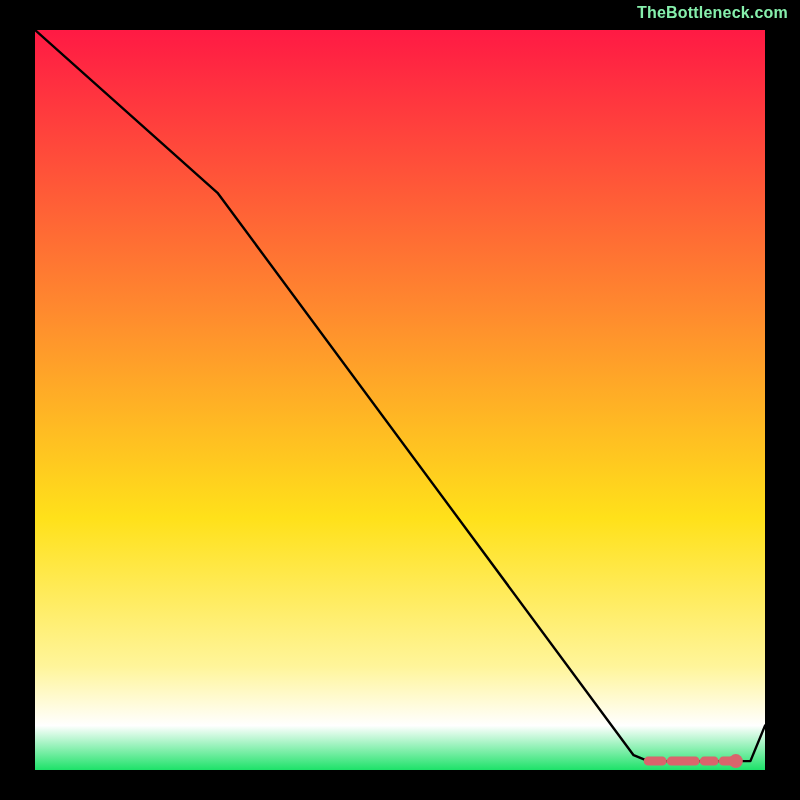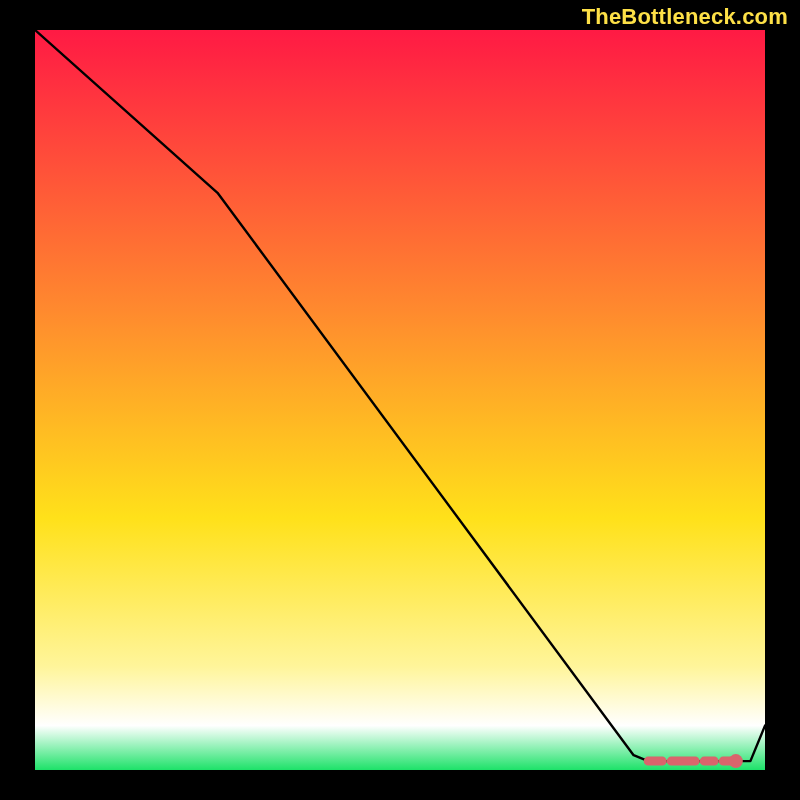--- a/index.html
+++ b/index.html
@@ -14,22 +14,22 @@
   .frame {
     position: relative;
     width: 800px;
     height: 800px;
     background: #000;
   }
   .watermark {
     position: absolute;
     top: 4px;
     right: 12px;
-    color: #fde047;
-    font-size: 22px;
+    color: #86efac;
+    font-size: 16px;
     font-weight: 600;
     letter-spacing: 0.2px;
     user-select: none;
   }
   .plot {
     position: absolute;
     left: 35px;
     top: 30px;
     width: 730px;
     height: 740px;

